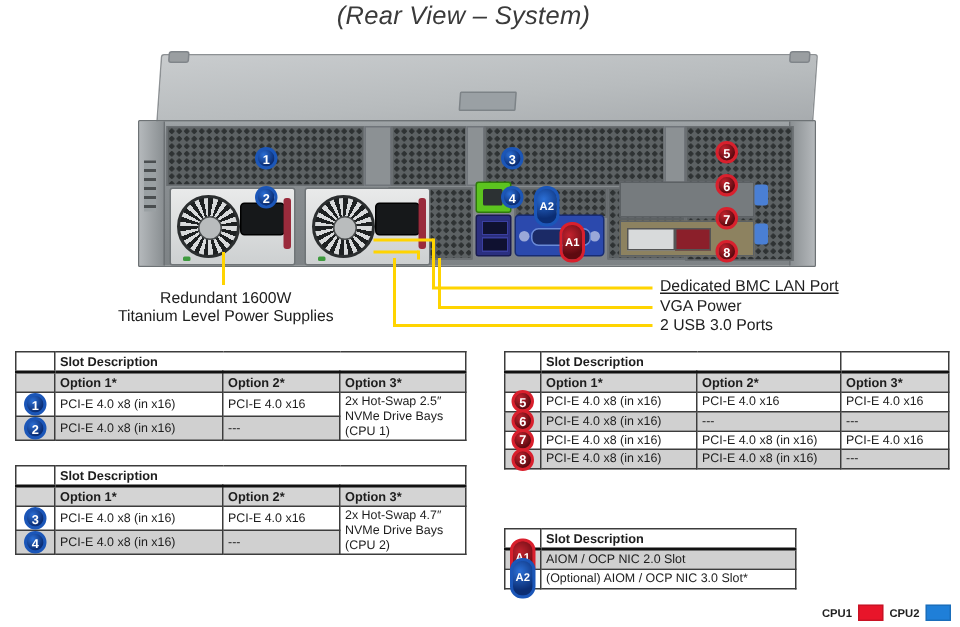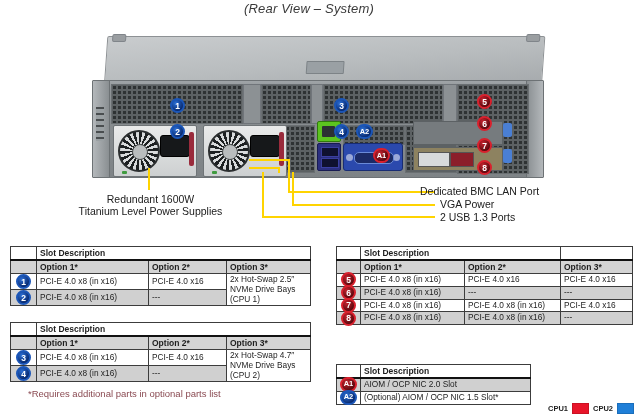--- a/index.html
+++ b/index.html
@@ -11,21 +11,21 @@
     overflow:hidden;
     position:relative;
   }
   .stage{position:relative;width:640px;height:418px;}
 
   
   .title{
     position:absolute;top:1px;left:0;width:618px;
     text-align:center;
     font-style:italic;
-    font-size:13px;
+    font-size:17px;
     color:#3a3a3a;
     letter-spacing:.2px;
   }
 
   
   .photo{
     position:absolute;left:92px;top:36px;width:450px;height:140px;
   }
   
   .lid{
@@ -146,38 +146,37 @@
 
   
   .badge{
     position:absolute;width:15px;height:15px;border-radius:50%;
     display:flex;align-items:center;justify-content:center;
     font-size:8.5px;font-weight:bold;color:#fff;
     box-sizing:border-box;
   }
   .badge.b{background:radial-gradient(circle at 35% 30%,#2b6fd6,#0b2d73 70%);border:2px solid #1b56b8;}
   .badge.r{background:radial-gradient(circle at 35% 30%,#c4232f,#5e0a10 70%);border:2px solid #d9202d;}
-  .badge.wide{width:17px;height:15px;border-radius:8px;font-size:7.5px;}
+  .badge.wide{width:17px;height:27px;border-radius:8px;font-size:7.5px;}
 
   
   .cl{position:absolute;background:#ffd400;}
   .clh{height:1.6px;} .clv{width:1.6px;}
 
   .callout{
     position:absolute;font-size:10.5px;color:#202020;white-space:nowrap;
   }
   .callout.center{text-align:center;}
 
   
   .tbl{
     position:absolute;
     border-collapse:collapse;
     font-size:8.3px;
     table-layout:fixed;
-    margin-top:12px;
   }
   .tbl td,.tbl th{
     border:1px solid #3c3c3c;
     padding:1px 3px;
     vertical-align:middle;
     font-weight:normal;
     color:#1d1d1d;
     line-height:1.18;
   }
   .tbl .hdr{background:#ffffff;font-weight:bold;font-size:8.5px;border-bottom:2px solid #111;}
@@ -290,23 +289,23 @@
   <div class="cl clh" style="left:262px;top:216px;width:173px;"></div>
 
   <div class="cl clh" style="left:249px;top:167px;width:30px;"></div>
   <div class="cl clv" style="left:278px;top:167px;height:6px;"></div>
 
   <div class="callout center" style="left:48px;top:193px;width:205px;">
     <div>Redundant  1600W</div>
     <div>Titanium  Level Power Supplies</div>
   </div>
 
-  <div class="callout" style="left:420px;top:185px;">Dedicated BMC LAN Port</div>
+  <div class="callout" style="left:440px;top:185px;text-decoration:underline;">Dedicated BMC LAN Port</div>
   <div class="callout" style="left:440px;top:198px;">VGA Power</div>
-  <div class="callout" style="left:440px;top:211px;">2 USB 1.3 Ports</div>
+  <div class="callout" style="left:440px;top:211px;">2 USB 3.0 Ports</div>
 
   <table class="tbl" style="left:10px;top:234px;width:300px;">
     <colgroup>
         <col style="width:26px">
         <col style="width:112px">
         <col style="width:78px">
         <col style="width:84px">
       </colgroup>
     <tbody>
       <tr>
@@ -374,21 +373,20 @@
           <span class="idxwrap">
               <span class="badge b">4</span>
             </span>
         </td>
         <td>PCI-E 4.0 x8 (in x16)</td>
         <td>---</td>
       </tr>
     </tbody>
   </table>
 
-  <div class="footnote" style="left:28px;top:388px;">*Requires additional parts in optional parts list</div>
 
   <table class="tbl" style="left:336px;top:234px;width:296px;">
     <colgroup>
         <col style="width:24px">
         <col style="width:104px">
         <col style="width:96px">
         <col style="width:72px">
       </colgroup>
     <tbody>
       <tr>
@@ -462,21 +460,21 @@
             </span>
         </td>
         <td>AIOM / OCP NIC 2.0 Slot</td>
       </tr>
       <tr class="rowW">
         <td class="idx">
           <span class="idxwrap">
               <span class="badge b wide">A2</span>
             </span>
         </td>
-        <td>(Optional) AIOM / OCP NIC 1.5 Slot*</td>
+        <td>(Optional) AIOM / OCP NIC 3.0 Slot*</td>
       </tr>
     </tbody>
   </table>
 
   <div class="cpulegend">
     <span>CPU1</span>
     <span class="sw" id="sw1" style="background: rgb(232, 21, 42);"></span>
     <span>CPU2</span>
     <span class="sw" id="sw2" style="background: rgb(31, 127, 216);"></span>
   </div>

